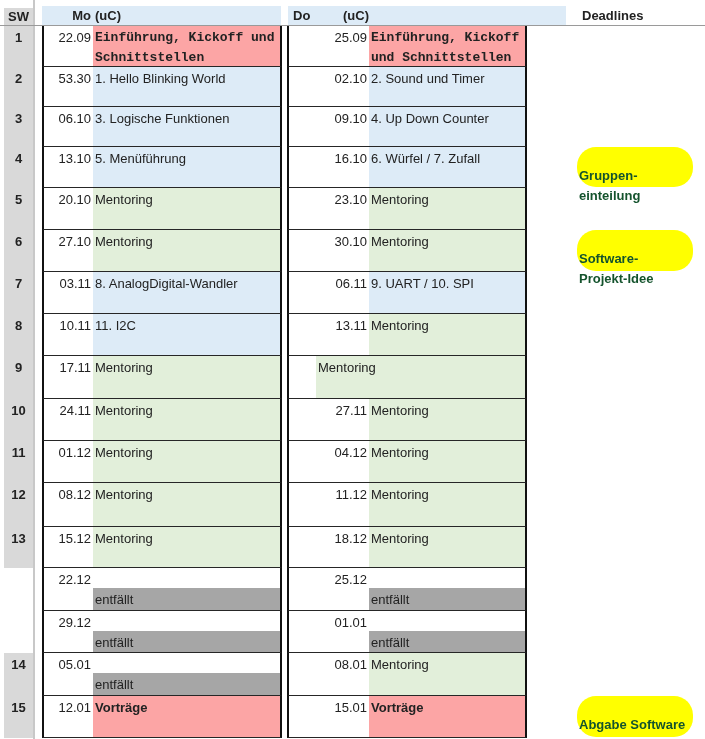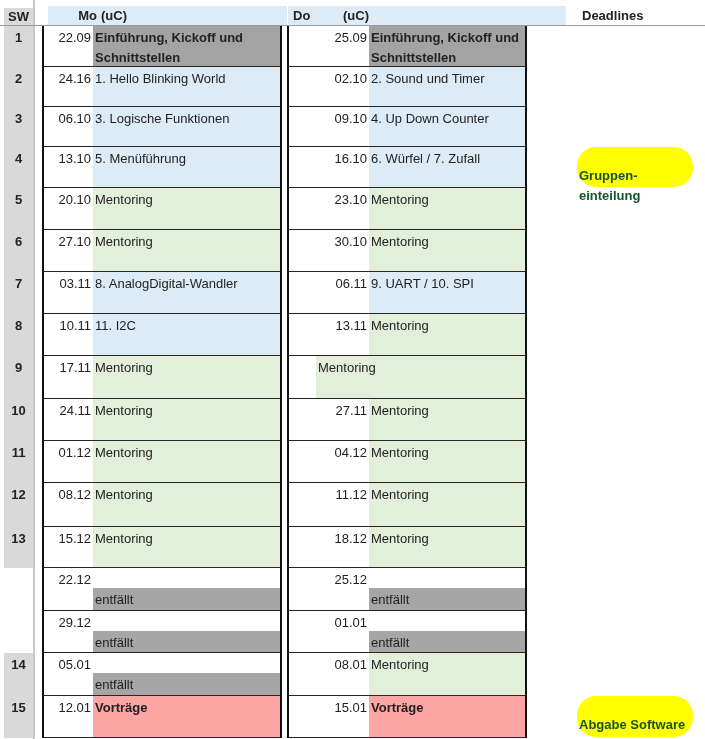--- a/index.html
+++ b/index.html
@@ -9,42 +9,42 @@
       font-family: "Liberation Sans", sans-serif;
       font-size: 13px; color: #222222;
     }
     .vline { position: absolute; left: 33px; top: 0; width: 2px; height: 739px; background: #c8c8c8; }
     .hline { position: absolute; left: 0; top: 25px; width: 705px; height: 1px; background: #9a9a9a; }
 
     
     .h-sw { position: absolute; left: 4px; top: 8px; width: 29px; height: 17px; background: #d9d9d9;
             font-weight: bold; text-align: center; line-height: 17px; }
     .h-band { position: absolute; top: 6px; height: 19px; background: #ddebf7; font-weight: bold; line-height: 19px; }
-    .h-mo { left: 42px; width: 239px; margin-left: 6px; }
+    .h-mo { left: 42px; width: 239px; }
     .h-do { left: 288px; width: 278px; }
     .h-mo .day { position: absolute; left: 0; width: 49px; text-align: right; }
     .h-mo .sub { position: absolute; left: 53px; }
     .h-do .day { position: absolute; left: 5px; }
     .h-do .sub { position: absolute; left: 55px; }
     .h-dl { position: absolute; left: 582px; top: 6px; line-height: 19px; font-weight: bold; }
 
     
     .row { position: absolute; left: 0; width: 705px; }
     .sw { position: absolute; left: 4px; width: 29px; top: 0; bottom: 0; background: #d9d9d9;
           font-weight: bold; text-align: center; padding-top: 2px; line-height: 20px; box-sizing: border-box; }
     .sw:empty { background: transparent; }
     .block { position: absolute; top: 0; bottom: 0; display: flex; box-sizing: border-box;
              border-left: 2px solid #111; border-right: 2px solid #111; border-bottom: 1px solid #262626; }
     .block.mo { left: 42px; width: 240px; }
     .block.do { left: 287px; width: 240px; padding-left: 27px; }
     .date { background: #fff; text-align: right; padding: 2px 2px 0 0; line-height: 20px; box-sizing: border-box; flex: none; }
     .mo .date { width: 49px; }
     .do .date { width: 53px; }
     .topic { flex: 1; padding: 2px 0 0 2px; line-height: 20px; box-sizing: border-box; }
-    .topic[data-kind="intro"] { background: #a3a3a3; font-weight: bold; }
+    .topic[data-kind="intro"] { background: #fca5a5; font-weight: bold; font-family: Liberation Mono, monospace; }
     .topic[data-kind="lecture"] { background: #ddebf7; }
     .topic[data-kind="mentoring"] { background: #e2efda; }
     .topic[data-kind="cancelled"] { background: #a6a6a6; margin-top: 20px; }
     .topic[data-kind="talks"] { background: #fca5a5; font-weight: bold; }
 
     .deadline { position: absolute; left: 577px; width: 116px; top: 0; bottom: 1px; background: #ffff00;
                 font-weight: bold; white-space: pre-line; padding: 19px 0 0 2px; line-height: 20px;
                 box-sizing: border-box; color: #14532d; border-radius: 19px; }
   </style>
 </head>
@@ -72,21 +72,21 @@
     </div>
   <div class="block do">
       <div class="date">25.09</div>
       <div class="topic" data-kind="intro">Einführung, Kickoff und Schnittstellen</div>
     </div>
 </div>
 
 <div class="row" style="top:67px;height:40px">
   <div class="sw">2</div>
   <div class="block mo">
-      <div class="date">24.16</div>
+      <div class="date">53.30</div>
       <div class="topic" data-kind="lecture">1. Hello Blinking World</div>
     </div>
   <div class="block do">
       <div class="date">02.10</div>
       <div class="topic" data-kind="lecture">2. Sound und Timer</div>
     </div>
 </div>
 
 <div class="row" style="top:107px;height:40px">
   <div class="sw">3</div>
@@ -129,20 +129,22 @@
 <div class="row" style="top:230px;height:42px">
   <div class="sw">6</div>
   <div class="block mo">
       <div class="date">27.10</div>
       <div class="topic" data-kind="mentoring">Mentoring</div>
     </div>
   <div class="block do">
       <div class="date">30.10</div>
       <div class="topic" data-kind="mentoring">Mentoring</div>
     </div>
+  <div class="deadline">Software-
+Projekt-Idee</div>
 </div>
 
 <div class="row" style="top:272px;height:42px">
   <div class="sw">7</div>
   <div class="block mo">
       <div class="date">03.11</div>
       <div class="topic" data-kind="lecture">8. AnalogDigital-Wandler</div>
     </div>
   <div class="block do">
       <div class="date">06.11</div>

